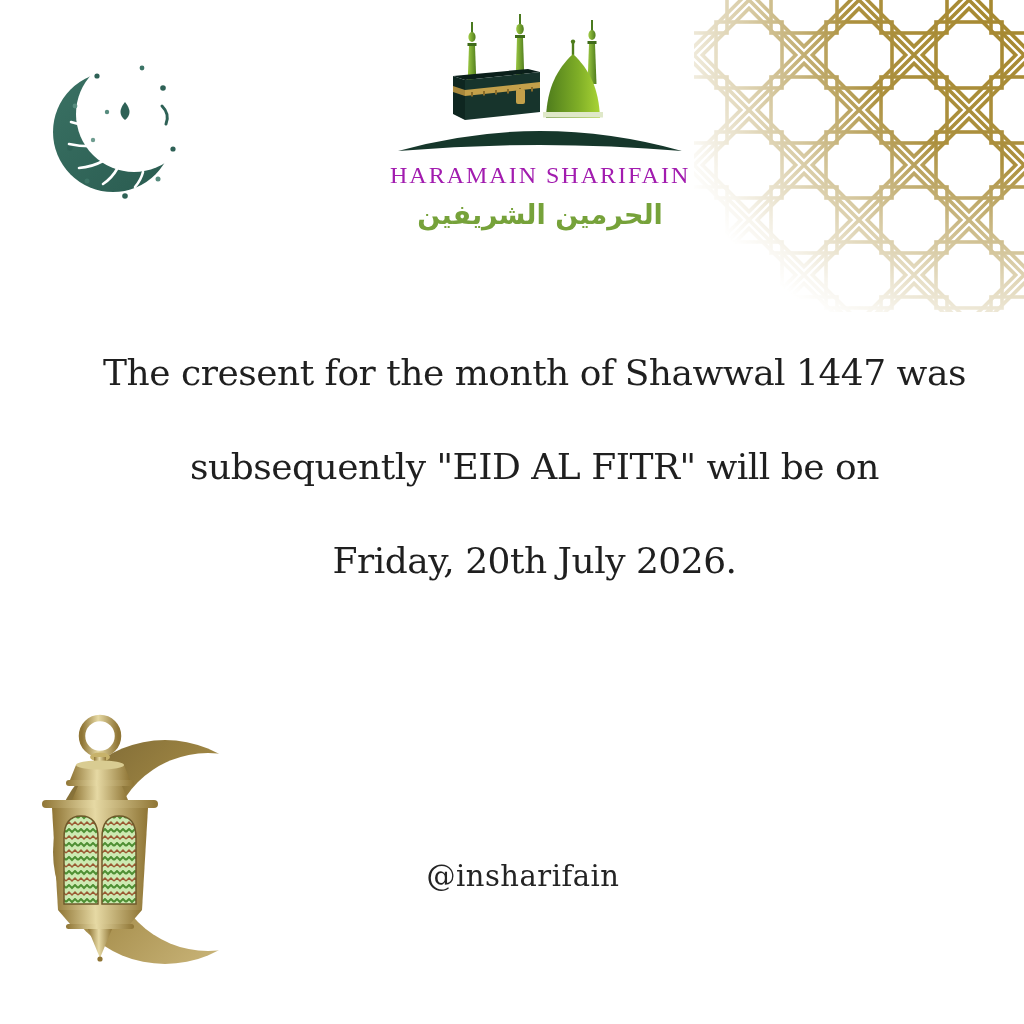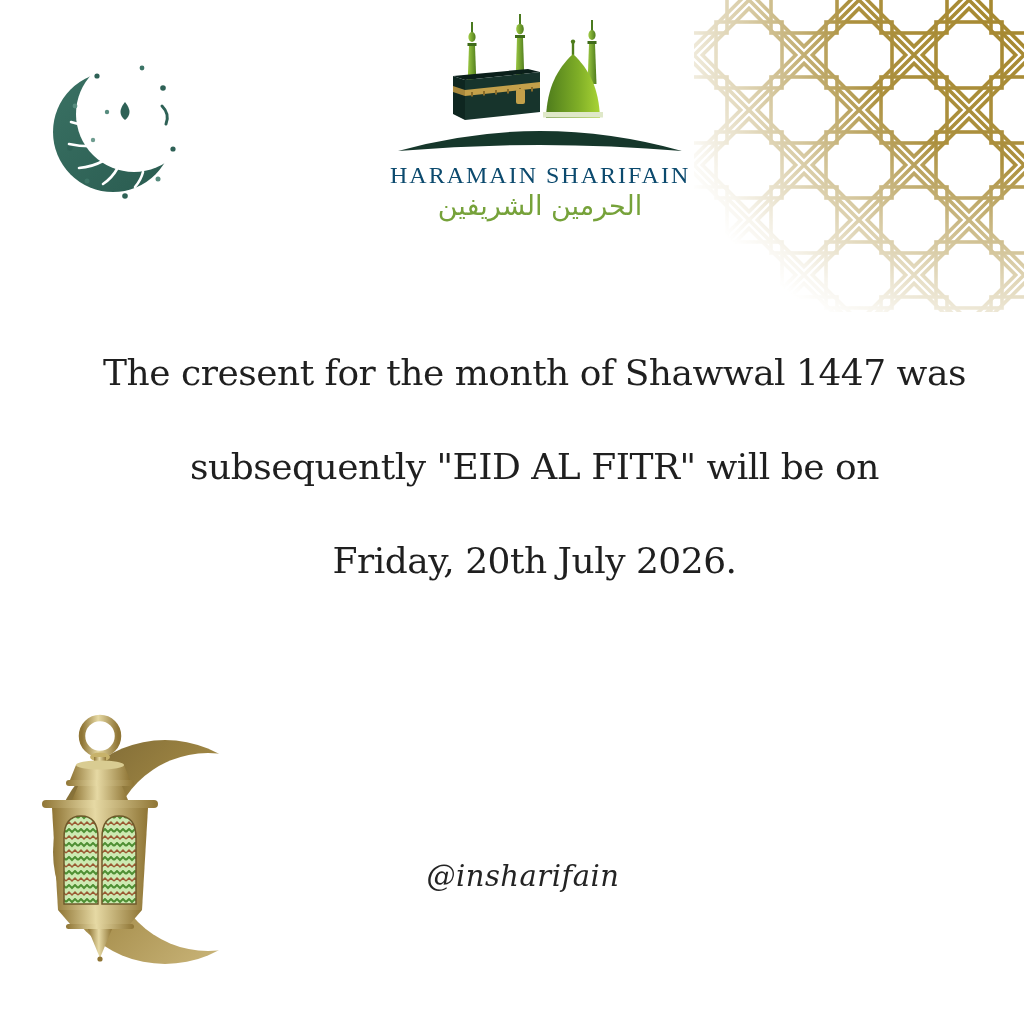--- a/index.html
+++ b/index.html
@@ -4,37 +4,37 @@
 <style>
   html,body{margin:0;padding:0;}
   body{
     width:1024px;height:1024px;background:#ffffff;position:relative;
     overflow:hidden;font-family:"DejaVu Serif", serif;
   }
   
   .logo-block{position:absolute;left:390px;top:8px;width:300px;text-align:center;}
   .logo-title{
     font-family:"Liberation Serif", serif;font-size:24px;letter-spacing:2px;
-    color:#0c4a6e;white-space:nowrap;margin-top:4px;
+    color:#a21caf;white-space:nowrap;margin-top:4px;
   }
   .logo-title-ar{
-    font-family:"DejaVu Sans", sans-serif;font-size:27px;font-weight:normal;
-    color:#76a23a;direction:rtl;margin-top:1px;
+    font-family:"DejaVu Sans", sans-serif;font-size:27px;font-weight:bold;
+    color:#76a23a;direction:rtl;margin-top:10px;
   }
   
   .announcement{position:absolute;top:325px;left:45px;right:0;}
   .announcement .line{
     height:94px;display:flex;align-items:center;justify-content:center;
     font-size:36px;letter-spacing:-0.5px;color:#1f1f1f;white-space:nowrap;
   }
   
   .handle{
     position:absolute;top:855px;left:22px;right:0;height:42px;
     display:flex;align-items:center;justify-content:center;
-    font-size:29px;color:#242424;letter-spacing:0.5px;font-style:italic;
+    font-size:29px;color:#242424;letter-spacing:0.5px;
   }
   
   .calligraphy{position:absolute;left:45px;top:48px;width:145px;height:157px;}
   .pattern{position:absolute;right:0;top:0;width:330px;height:312px;}
   .lantern{position:absolute;left:18px;top:688px;width:265px;height:282px;}
   .logo-art{width:300px;height:150px;display:block;}
 </style>
 </head>
 <body>
 

